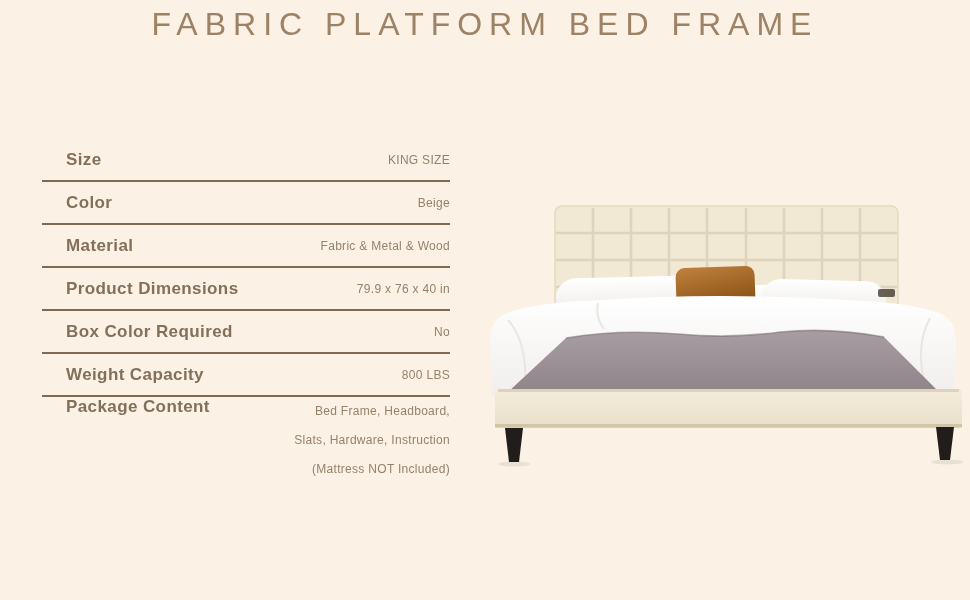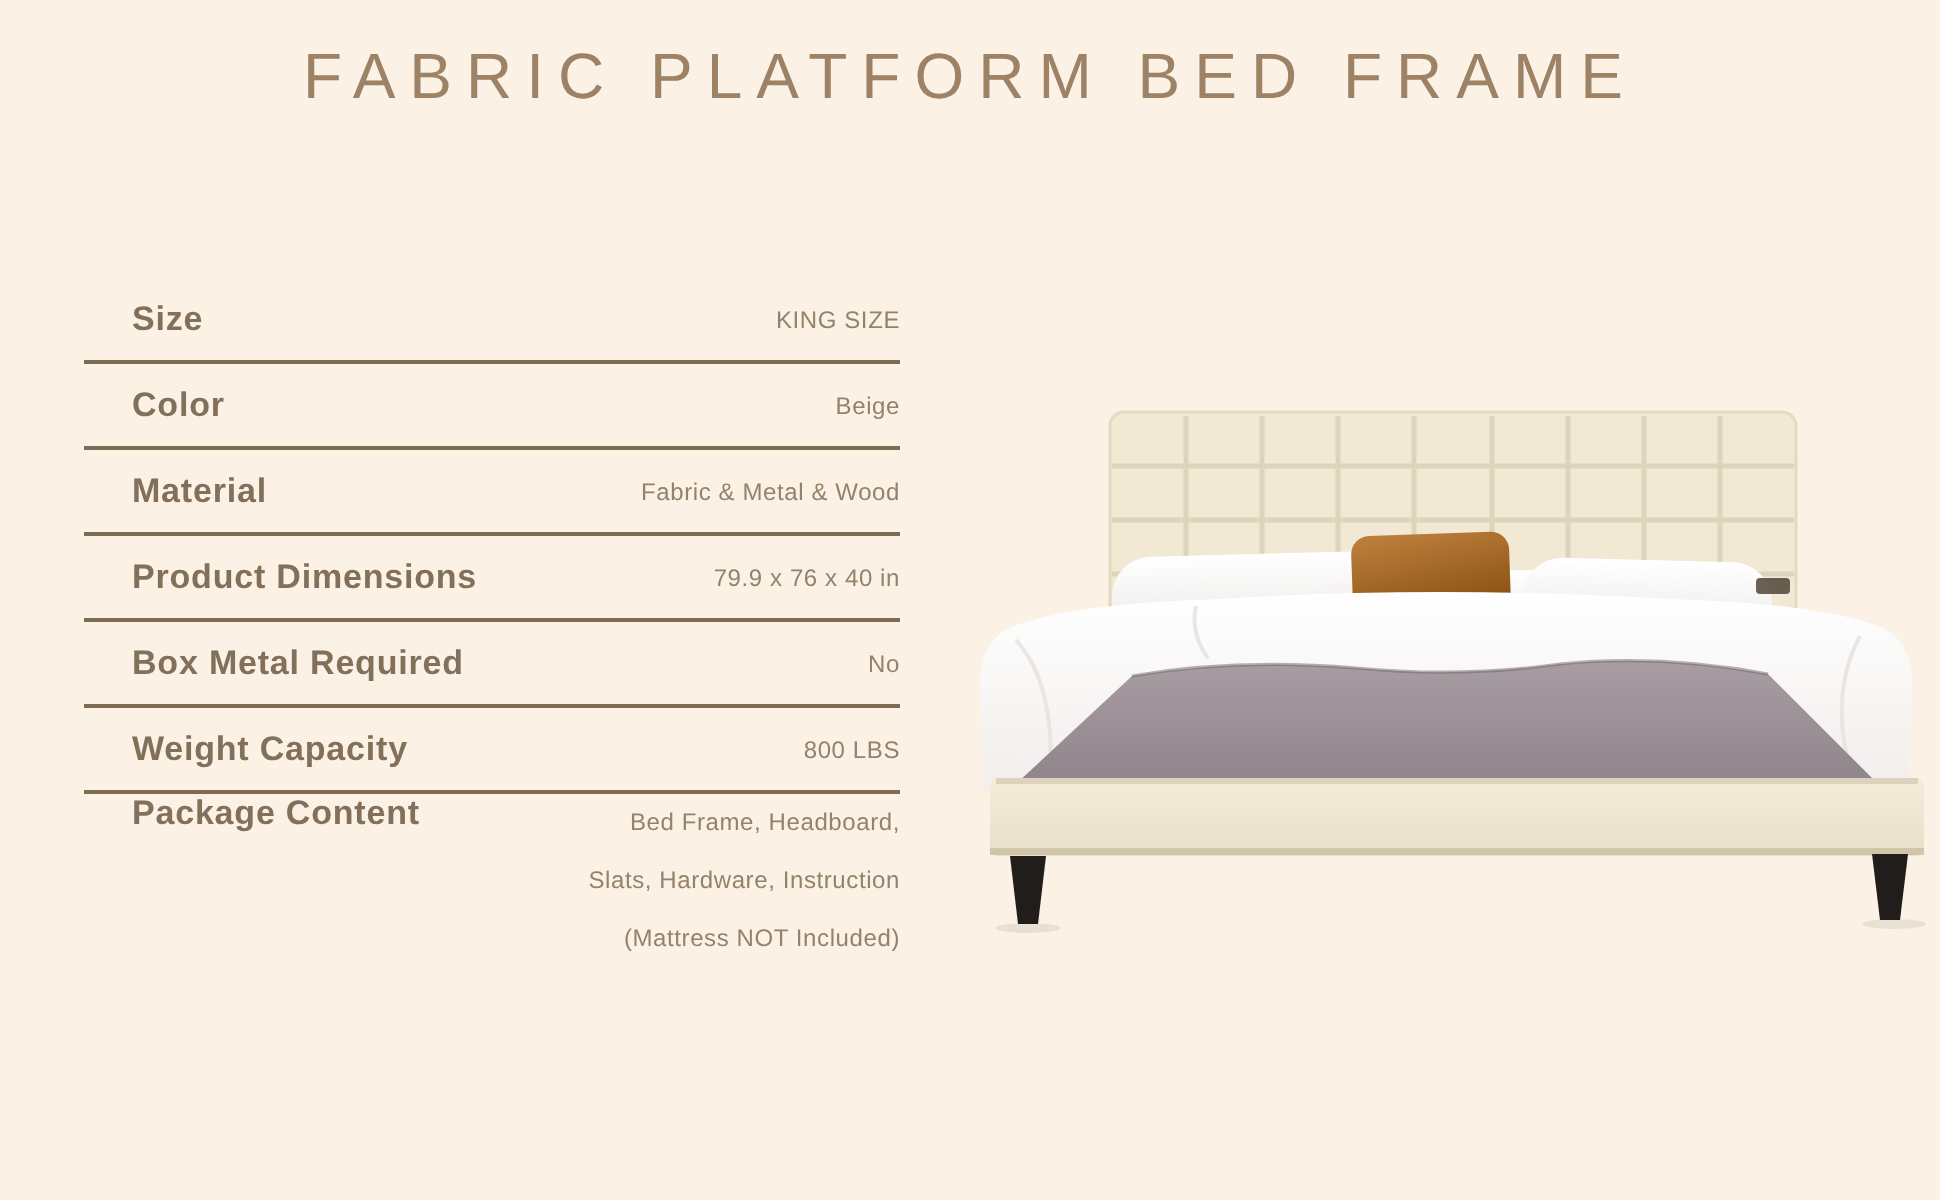--- a/index.html
+++ b/index.html
@@ -10,21 +10,21 @@
     overflow: hidden;
   }
   .canvas {
     position: relative;
     width: 970px; height: 600px;
     background: var(--background, #fbf1e5);
   }
   
   .page-title {
     position: absolute;
-    top: 20px; left: 0;
+    top: 6px; left: 0;
     width: 100%;
     text-align: center;
     font-size: 32px;
     font-weight: 400;
     letter-spacing: 7px;
     color: var(--title_text, #9d8266);
   }
   
   .specs {
     position: absolute;
@@ -93,21 +93,21 @@
     </div>
     <div class="spec-row">
       <span class="spec-label">Material</span>
       <span class="spec-value">Fabric &amp; Metal &amp; Wood</span>
     </div>
     <div class="spec-row">
       <span class="spec-label">Product Dimensions</span>
       <span class="spec-value">79.9 x 76 x 40 in</span>
     </div>
     <div class="spec-row">
-      <span class="spec-label">Box Metal Required</span>
+      <span class="spec-label">Box Color Required</span>
       <span class="spec-value">No</span>
     </div>
     <div class="spec-row">
       <span class="spec-label">Weight Capacity</span>
       <span class="spec-value">800 LBS</span>
     </div>
     <div class="spec-row spec-row--multi">
       <span class="spec-label">Package Content</span>
       <span class="value-lines">
         <span class="spec-value">Bed Frame, Headboard,</span>

